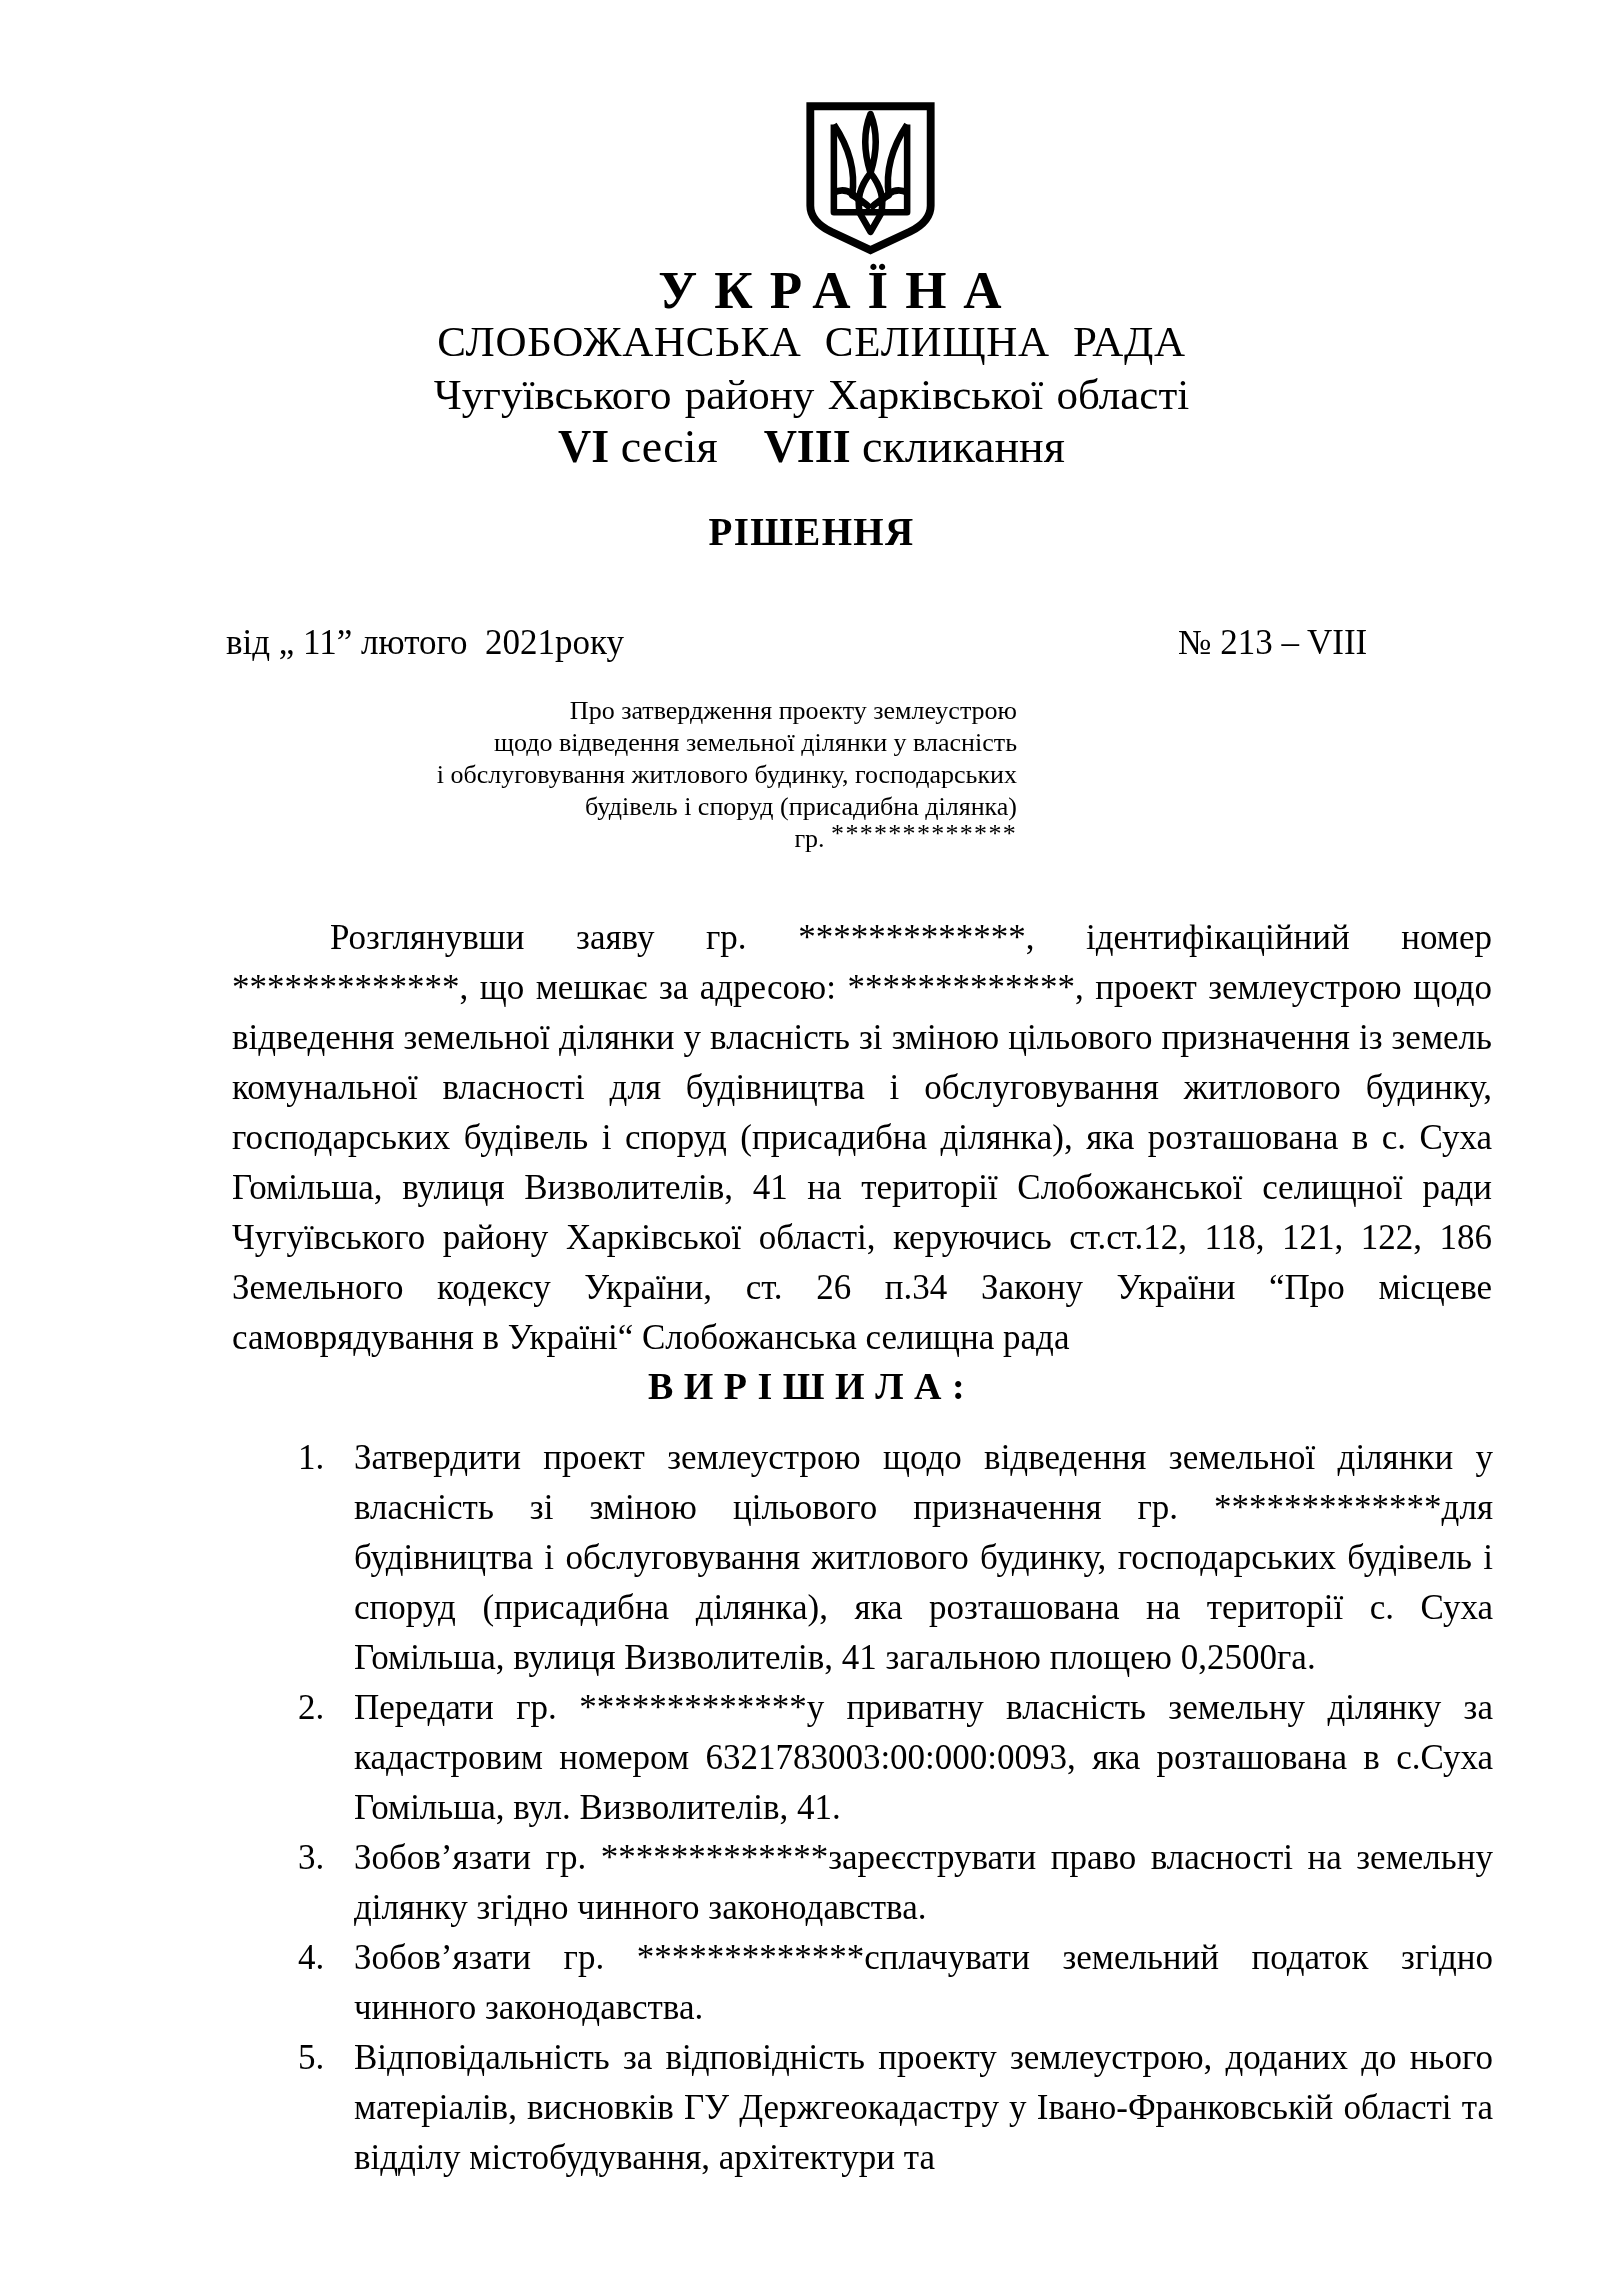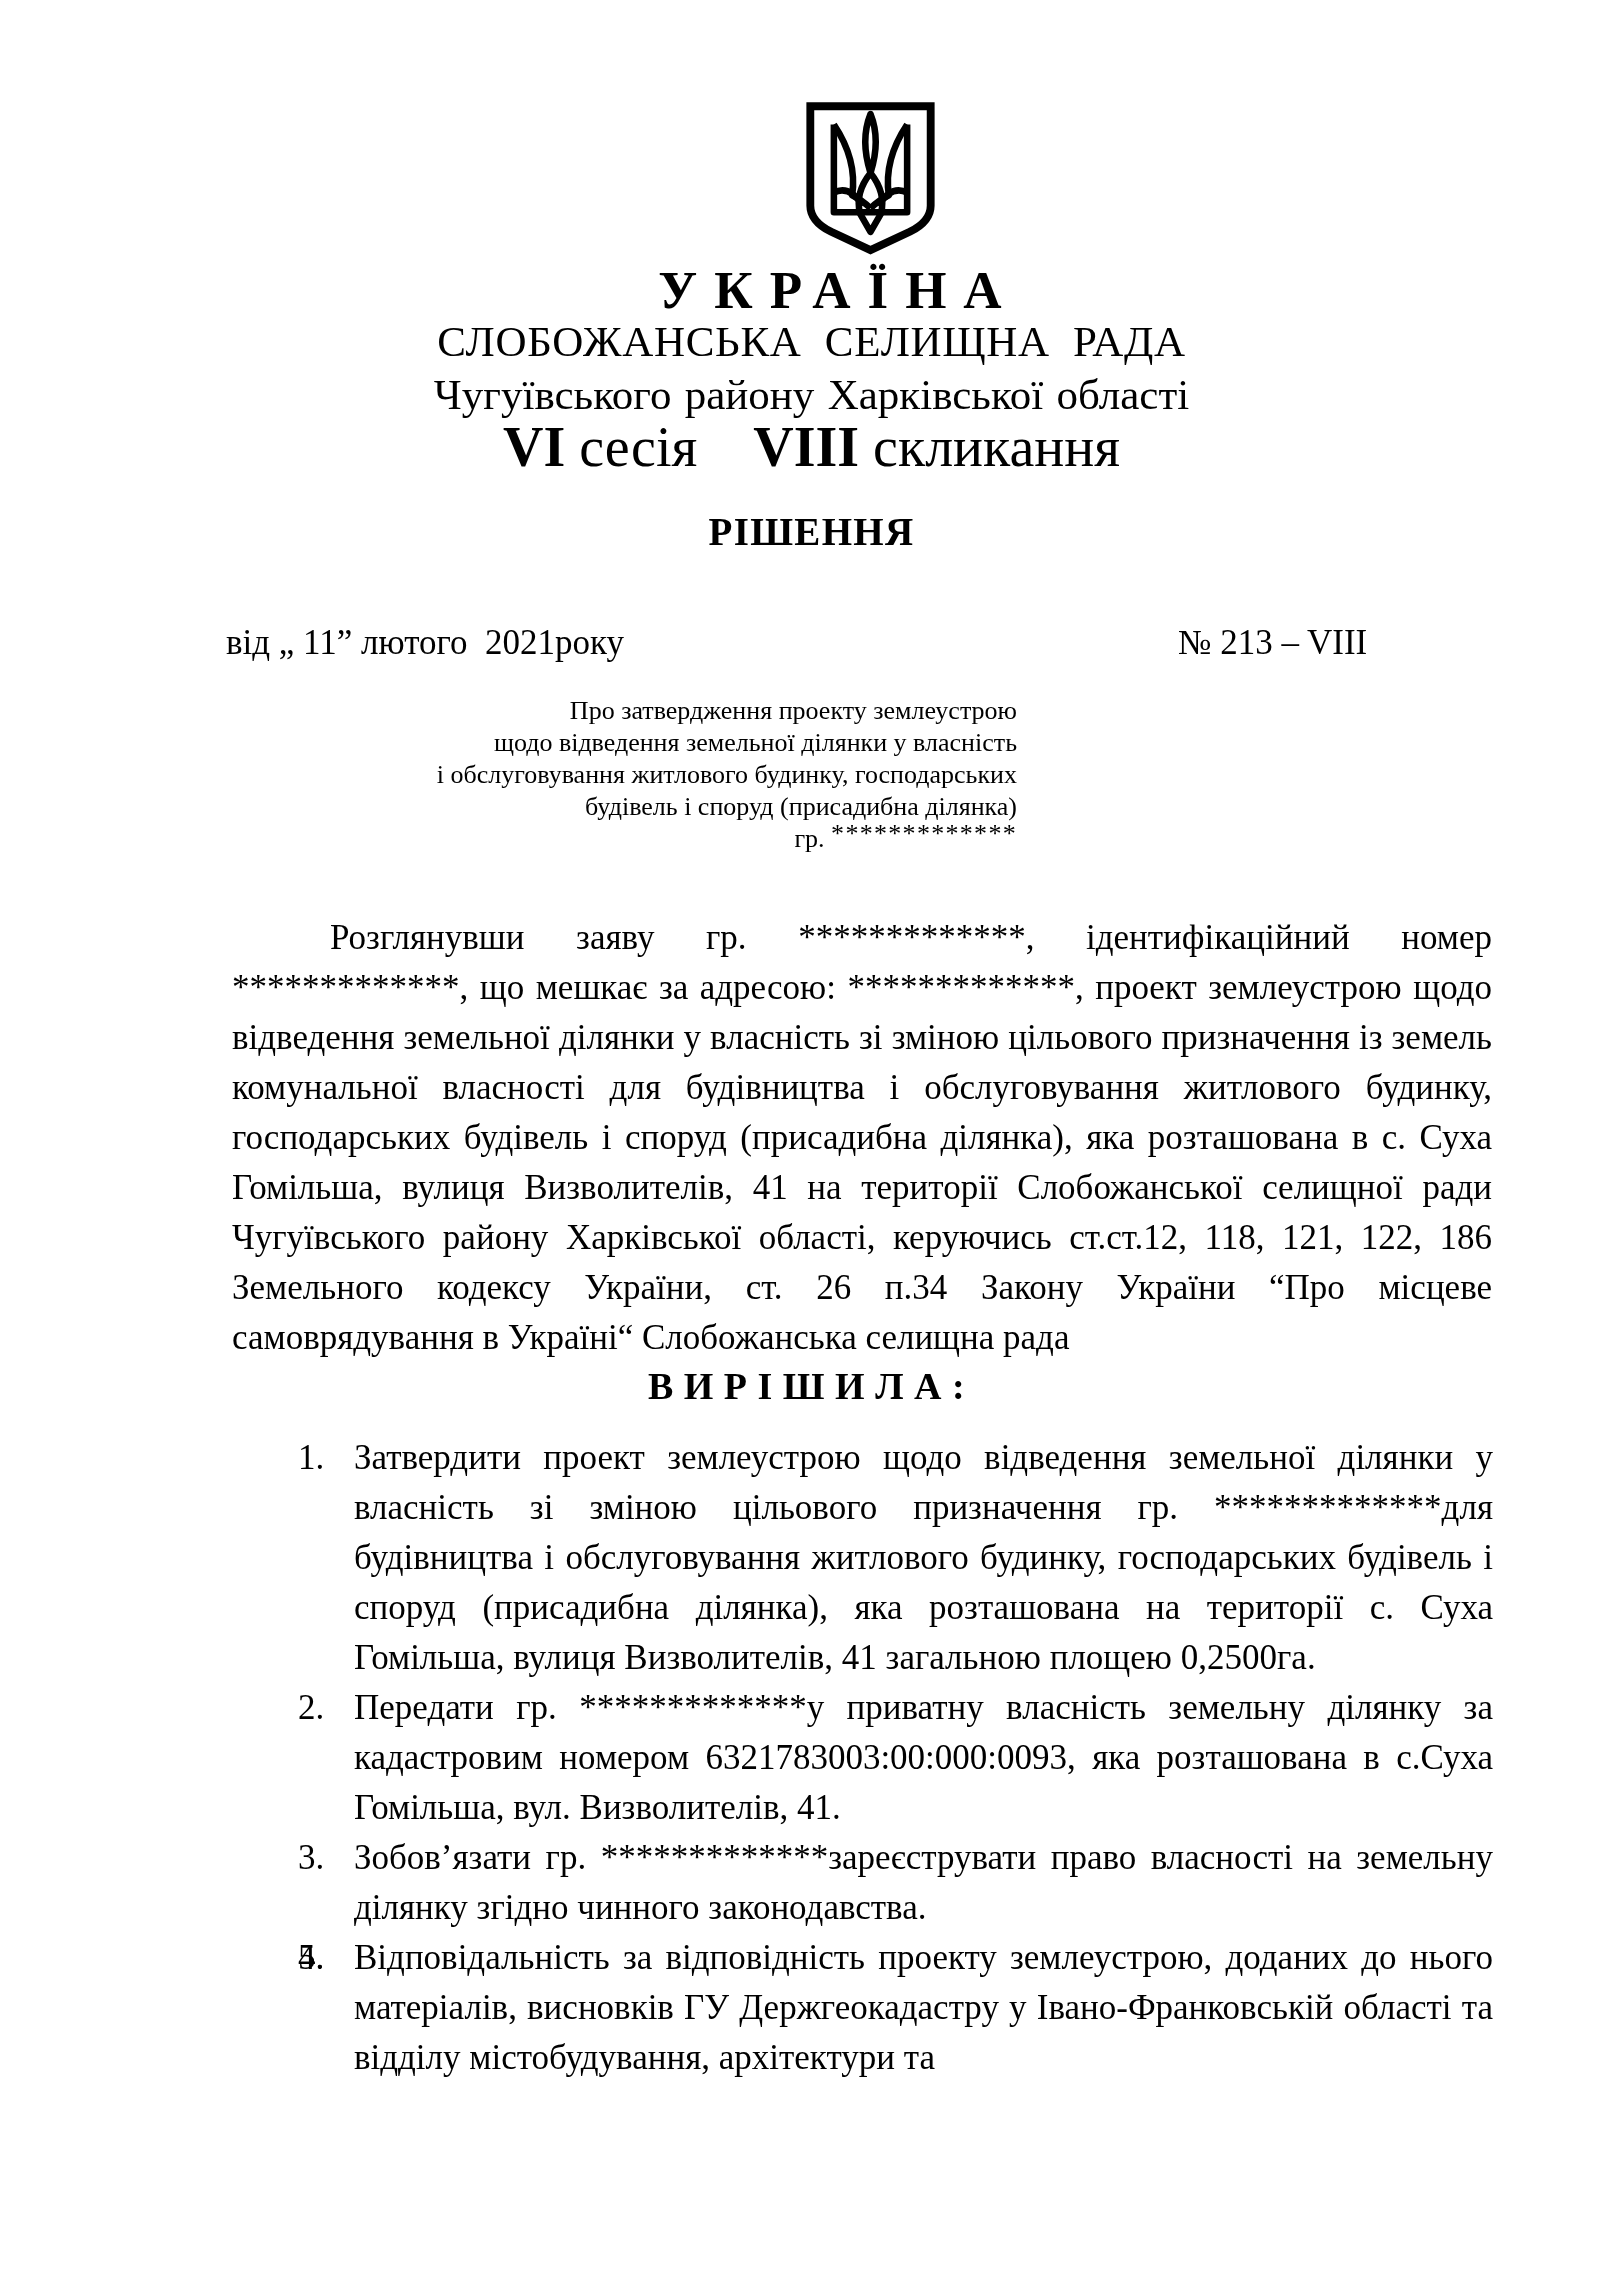--- a/index.html
+++ b/index.html
@@ -6,21 +6,21 @@
   body {
     width: 1623px; height: 2295px; position: relative; overflow: hidden;
     font-family: "Liberation Serif", "DejaVu Serif", serif; color: #000;
   }
   .abs { position: absolute; }
   .center { left: 0; width: 1623px; text-align: center; }
   .emblem { left: 805px; top: 101px; width: 131px; height: 157px; }
   .country { top: 265px; font-size: 53px; font-weight: bold; letter-spacing: 17px; line-height: 50px; padding-left: 27px; }
   .council { top: 317px; font-size: 43px; line-height: 50px; letter-spacing: 0.7px; word-spacing: 11.8px; }
   .district { top: 370px; font-size: 43px; line-height: 50px; word-spacing: 2.6px; }
-  .session { top: 422px; font-size: 56px; line-height: 50px; }
+  .session { top: 422px; font-size: 46px; line-height: 50px; }
   .session b { font-weight: bold; }
   .title { top: 507px; font-size: 39px; font-weight: bold; line-height: 50px; letter-spacing: 1.3px; }
   .date { left: 226px; top: 622px; font-size: 35px; line-height: 42px; }
   .number { left: 1178px; top: 622px; font-size: 35px; line-height: 42px; text-decoration-thickness: 2.6px; text-underline-offset: 5.2px; }
   .subject { left: 232px; top: 695px; font-size: 26px; line-height: 32px; width: 785px; }
   .subject .line { white-space: pre; display: block; text-align: right; }
   .masked-sup { position: relative; top: -5.2px; letter-spacing: 1.3px; }
   .body-text { left: 232px; top: 913px; width: 1260px; font-size: 35px; line-height: 50px; text-align: justify; }
   .body-text .p { text-indent: 98px; }
   .resolved { top: 1361px; font-size: 38px; font-weight: bold; letter-spacing: 10.5px; line-height: 50px; }
@@ -68,16 +68,16 @@
 <div class="abs body-text">
   <div class="p">Розглянувши заяву гр. *************, ідентифікаційний номер *************, що мешкає за адресою:  *************, проект землеустрою щодо відведення земельної ділянки у власність зі зміною цільового призначення із земель комунальної власності для будівництва і обслуговування житлового будинку, господарських будівель і споруд (присадибна ділянка),  яка розташована в с. Суха Гомільша, вулиця Визволителів, 41 на території Слобожанської селищної ради Чугуївського району Харківської області, керуючись ст.ст.12, 118, 121, 122, 186 Земельного  кодексу  України, ст. 26 п.34  Закону  України “Про  місцеве самоврядування в Україні“  Слобожанська селищна  рада</div>
 </div>
 
 <div class="abs center resolved">ВИРІШИЛА:</div>
 
 <ol class="abs decisions">
   <li><span class="num">1.</span><span>Затвердити проект  землеустрою щодо відведення земельної ділянки у власність зі зміною цільового призначення гр. *************для будівництва і обслуговування житлового будинку, господарських будівель і споруд (присадибна ділянка),  яка розташована на території  с. Суха Гомільша, вулиця Визволителів, 41  загальною площею 0,2500га.</span></li>
   <li><span class="num">2.</span><span>Передати гр. *************у приватну власність земельну ділянку за кадастровим номером 6321783003:00:000:0093, яка розташована в с.Суха Гомільша, вул. Визволителів, 41.</span></li>
   <li><span class="num">3.</span><span>Зобов’язати   гр. *************зареєструвати право власності на земельну ділянку згідно чинного законодавства.</span></li>
-  <li><span class="num">4.</span></li>
+  <li><span class="num">4.</span><span>Зобов’язати гр. *************сплачувати земельний податок згідно чинного законодавства.</span></li>
   <li><span class="num">5.</span><span>Відповідальність за відповідність проекту землеустрою, доданих до нього матеріалів, висновків ГУ Держгеокадастру у Івано-Франковській області та відділу містобудування,  архітектури та</span></li>
 </ol>
 
 
 </body></html>

